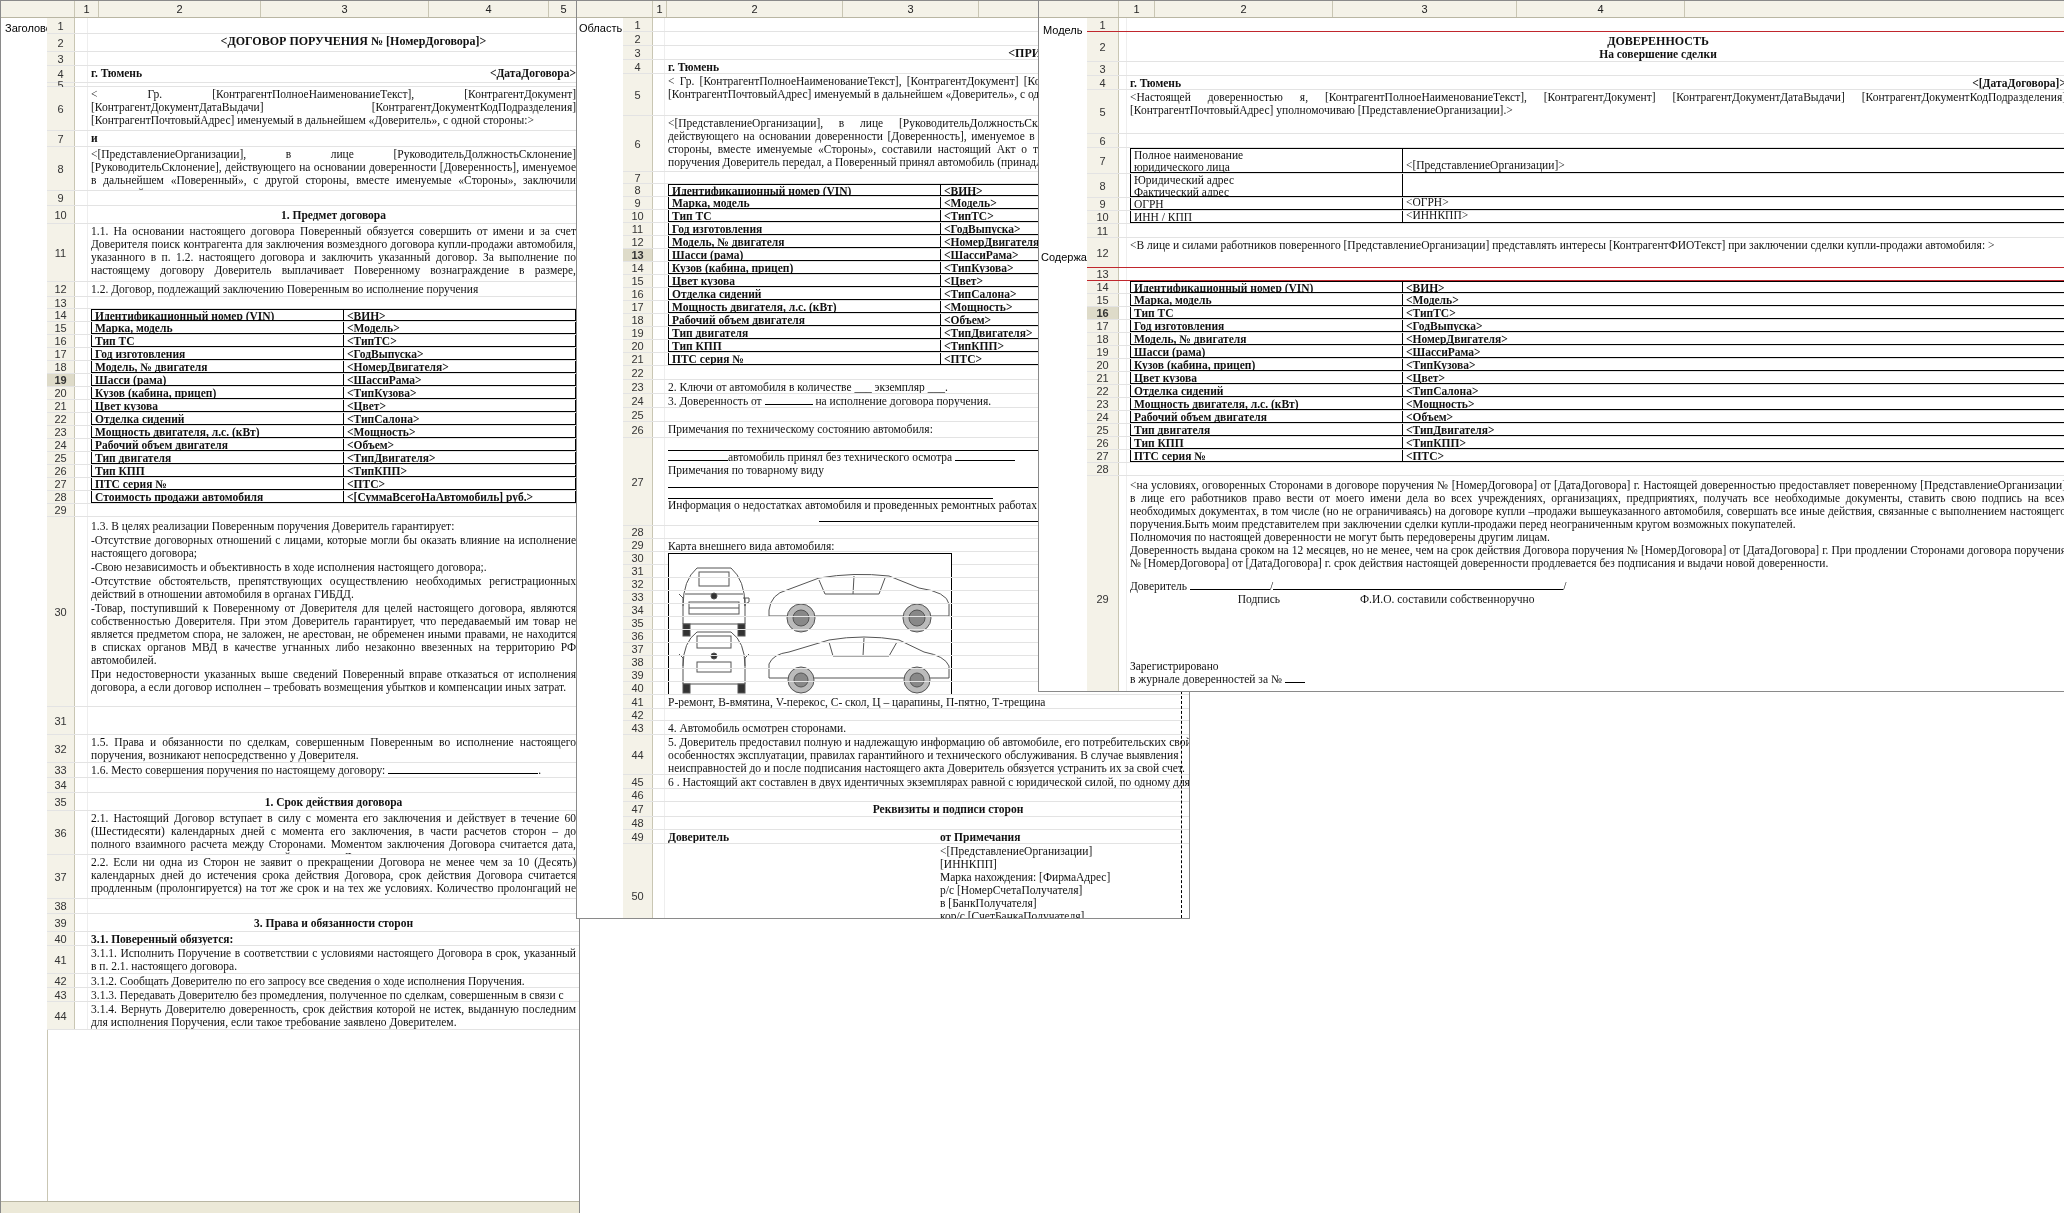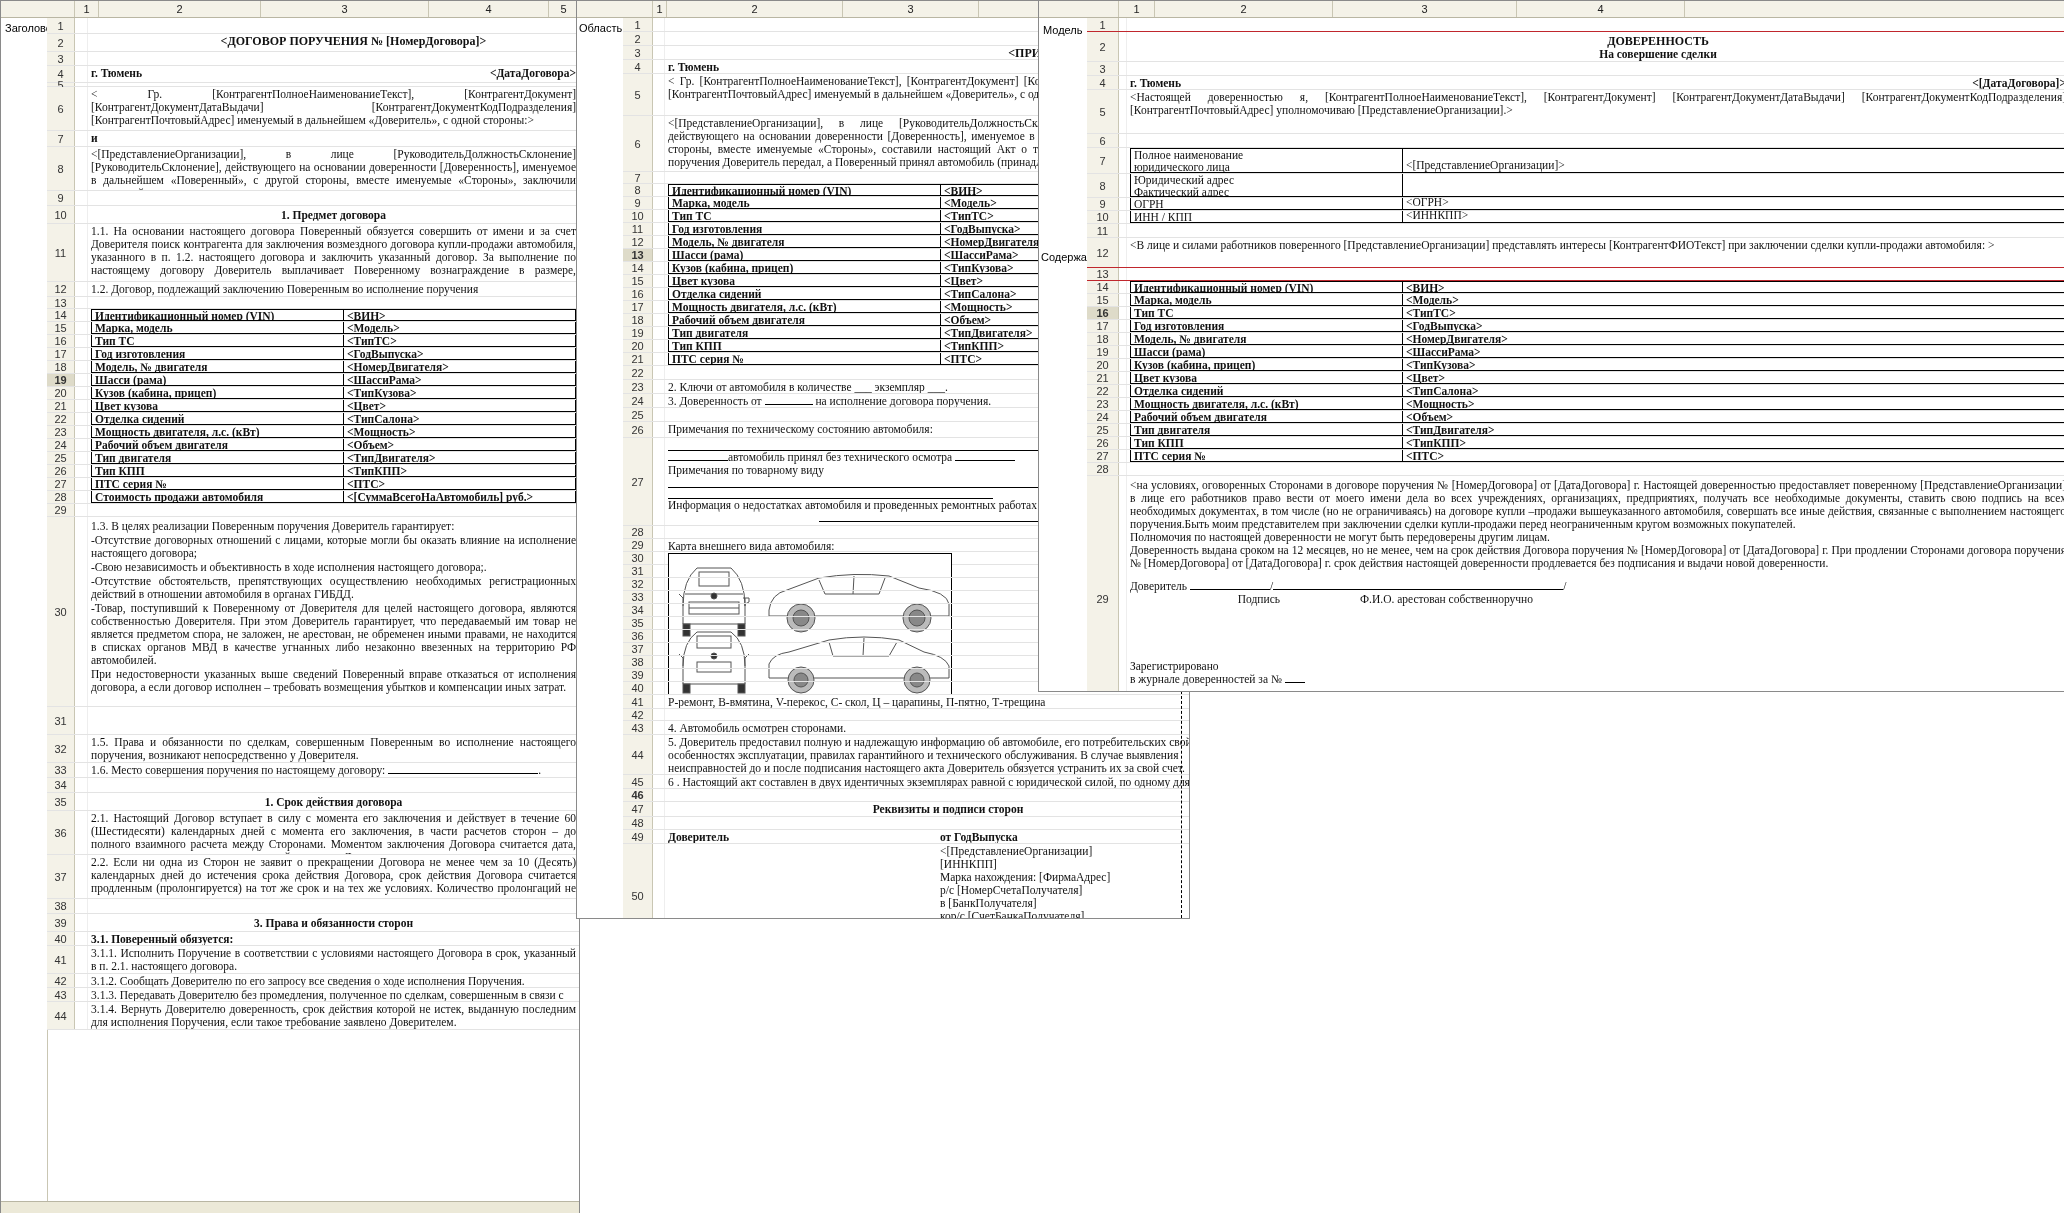--- a/index.html
+++ b/index.html
@@ -762,21 +762,21 @@
             <div class="" style="width:560px">5. Доверитель предоставил полную и надлежащую информацию об автомобиле, его потребительских свойствах, особенностях эксплуатации, правилах гарантийного и технического обслуживания. В случае выявления неисправностей до и после подписания настоящего акта Доверитель обязуется устранить их за свой счет.</div>
           </div>
         </div>
         <div class="row" style="height: 14px;">
           <div class="rn" style="width: 30px;">45</div>
           <div class="c1" style="width: 12px;"></div>
           <div class="content">
             <div class="" style="white-space:nowrap">6 . Настоящий акт составлен в двух идентичных экземплярах равной с юридической силой, по одному для каждой стороны.</div>
           </div>
         </div>
-        <div class="row" style="height: 13px; font-weight: bold;">
+        <div class="row" style="height: 13px;">
           <div class="rn" style="width: 30px;">46</div>
           <div class="c1" style="width: 12px;"></div>
           <div class="content"></div>
         </div>
         <div class="row" style="height: 15px;">
           <div class="rn" style="width: 30px;">47</div>
           <div class="c1" style="width: 12px;"></div>
           <div class="content">
             <div class="center bold" style="width:560px">Реквизиты и подписи сторон</div>
           </div>
@@ -785,21 +785,21 @@
           <div class="rn" style="width: 30px;">48</div>
           <div class="c1" style="width: 12px;"></div>
           <div class="content"></div>
         </div>
         <div class="row" style="height: 14px;">
           <div class="rn" style="width: 30px;">49</div>
           <div class="c1" style="width: 12px;"></div>
           <div class="content">
             <div style="display:flex">
               <div class="bold" style="width:272px">Доверитель</div>
-              <div class="bold">от ГодВыпуска</div>
+              <div class="bold">от Примечания</div>
             </div>
           </div>
         </div>
         <div class="row" style="height: 104px;">
           <div class="rn" style="width: 30px;">50</div>
           <div class="c1" style="width: 12px;"></div>
           <div class="content">
             <div style="display:flex;height:100%">
               <div style="width:272px;display:flex;align-items:flex-end"></div>
               <div>
@@ -1080,20 +1080,20 @@
           <div class="content"></div>
         </div>
         <div class="row" style="height: 246px;">
           <div class="rn" style="width: 32px;">29</div>
           <div class="c1" style="width: 8px;"></div>
           <div class="content" style="padding: 3px;">
             <div class="just" style="">&lt;на условиях, оговоренных Сторонами в договоре поручения № [НомерДоговора] от [ДатаДоговора] г. Настоящей доверенностью предоставляет поверенному [ПредставлениеОрганизации] в лице его работников  право вести от моего имени дела во всех учреждениях, организациях, предприятиях, получать  все необходимые документы, ставить свою подпись на всех необходимых документах, в том числе (но не ограничиваясь) на договоре купли –продажи вышеуказанного автомобиля, совершать все иные действия, связанные с выполнением настоящего поручения.Быть моим представителем при заключении сделки купли-продажи  перед неограниченным кругом возможных покупателей.</div>
             <div class="just" style="">Полномочия по настоящей доверенности не могут быть передоверены  другим лицам.</div>
             <div class="just" style="">Доверенность выдана сроком на 12 месяцев, но не менее, чем на срок действия Договора поручения № [НомерДоговора] от [ДатаДоговора] г. При продлении Сторонами договора поручения № [НомерДоговора] от [ДатаДоговора] г. срок действия настоящей доверенности продлевается без подписания и выдачи новой доверенности.</div>
             <div style="margin-top:10px;white-space:nowrap"><span>Доверитель</span> <span class="blank" style="width:80px"></span>/<span class="blank" style="width:290px"></span>/</div>
-  <div style="white-space:nowrap"><span style="display:inline-block;width:150px;text-align:right">Подпись</span><span style="display:inline-block;margin-left:80px">Ф.И.О.  арестован собственноручно</span></div>
+  <div style="white-space:nowrap"><span style="display:inline-block;width:150px;text-align:right">Подпись</span><span style="display:inline-block;margin-left:80px">Ф.И.О.  составили собственноручно</span></div>
   <div style="margin-top:54px">Зарегистрировано</div>
   <div><span>в журнале доверенностей за №</span> <span class="blank" style="width:20px"></span></div>
           </div>
         </div>
       </div>
   </div>
 </div>
 
 </body></html>

